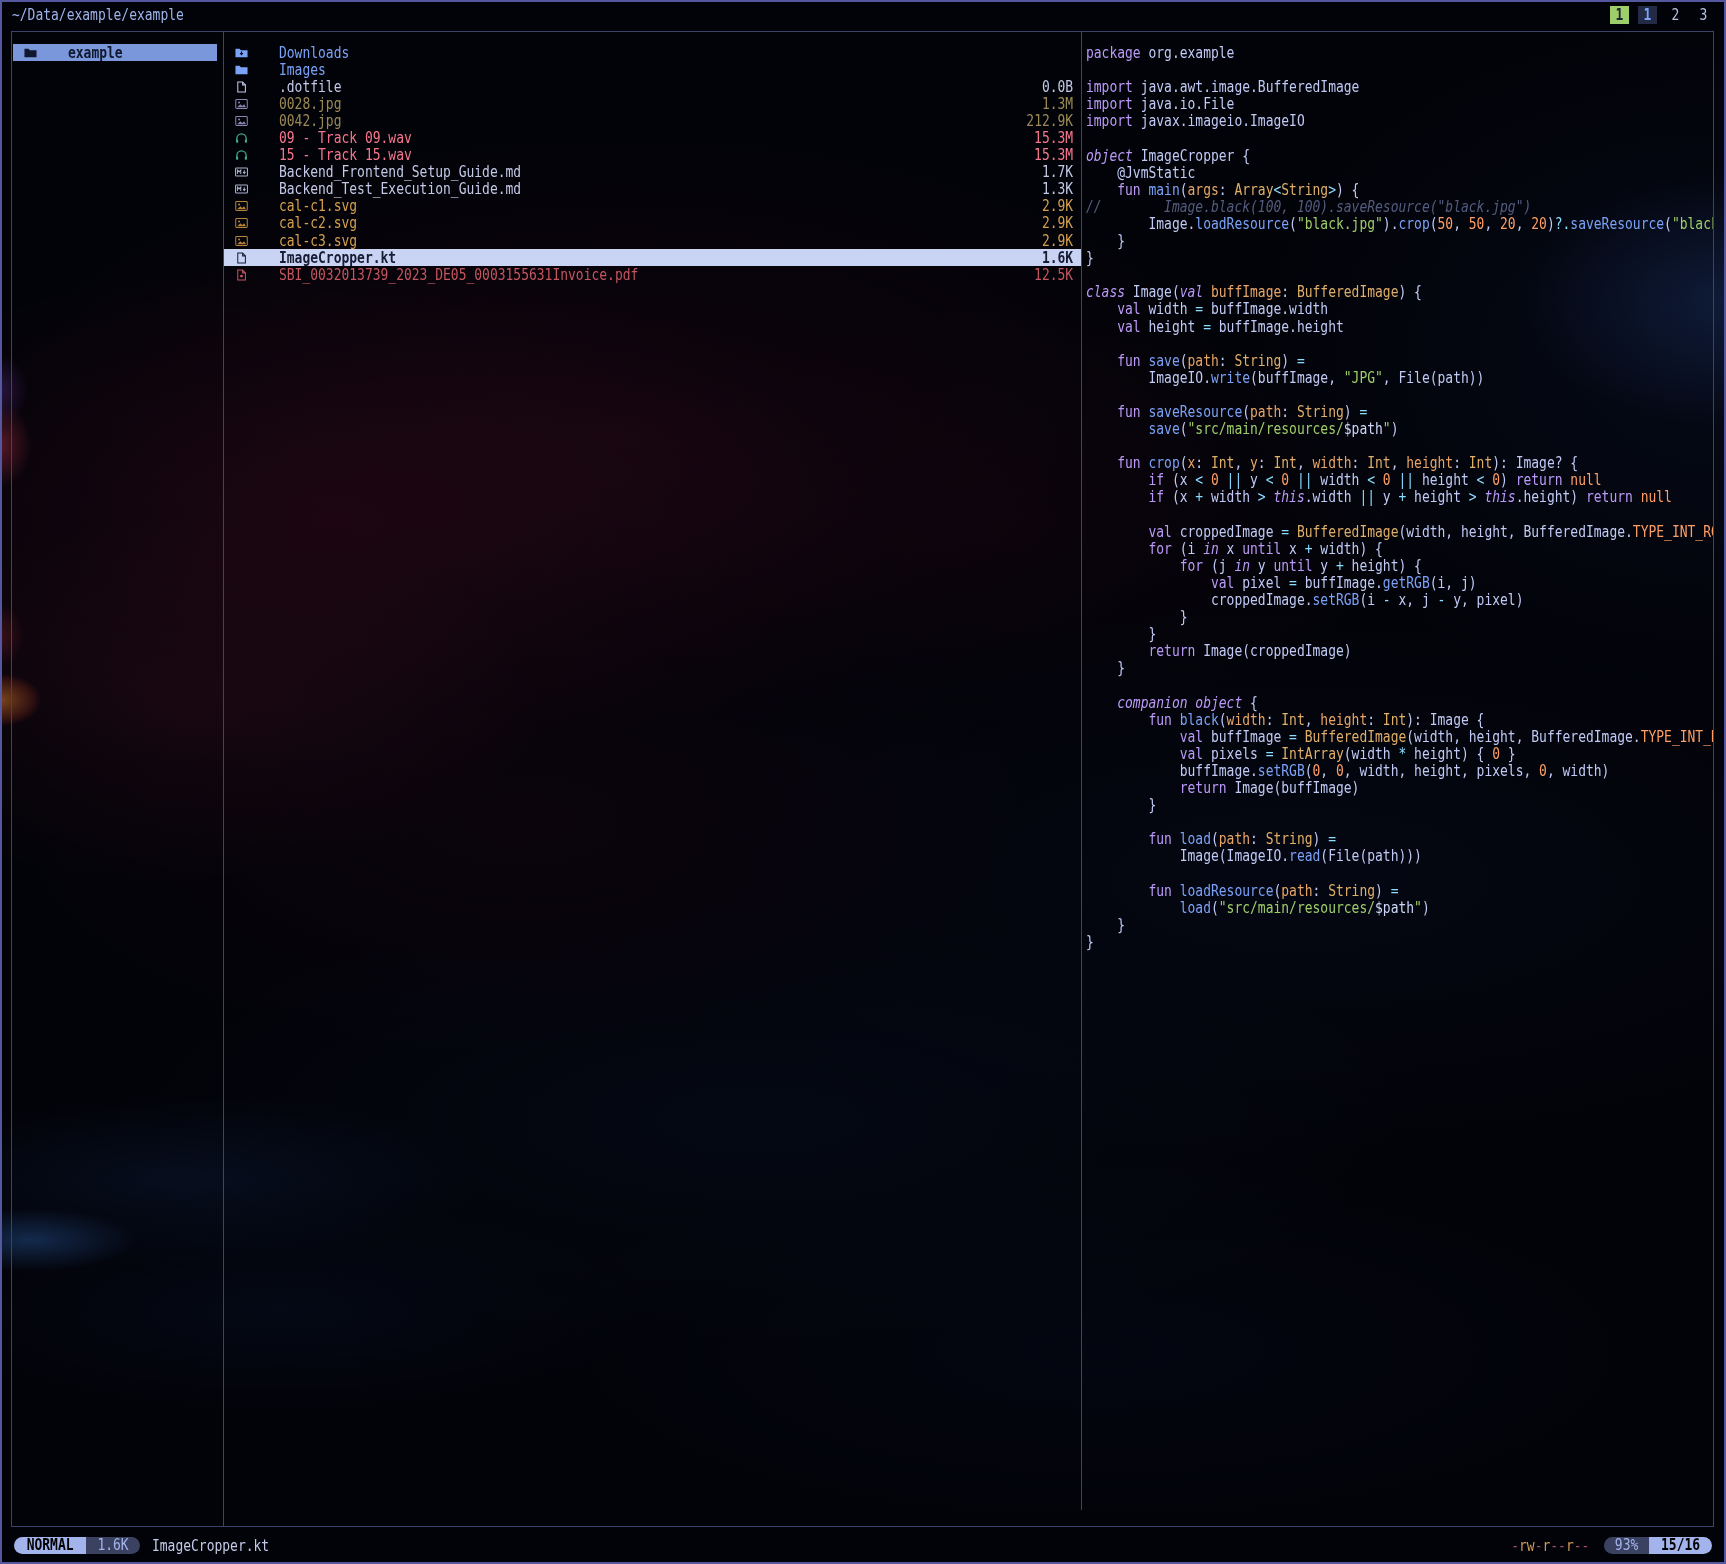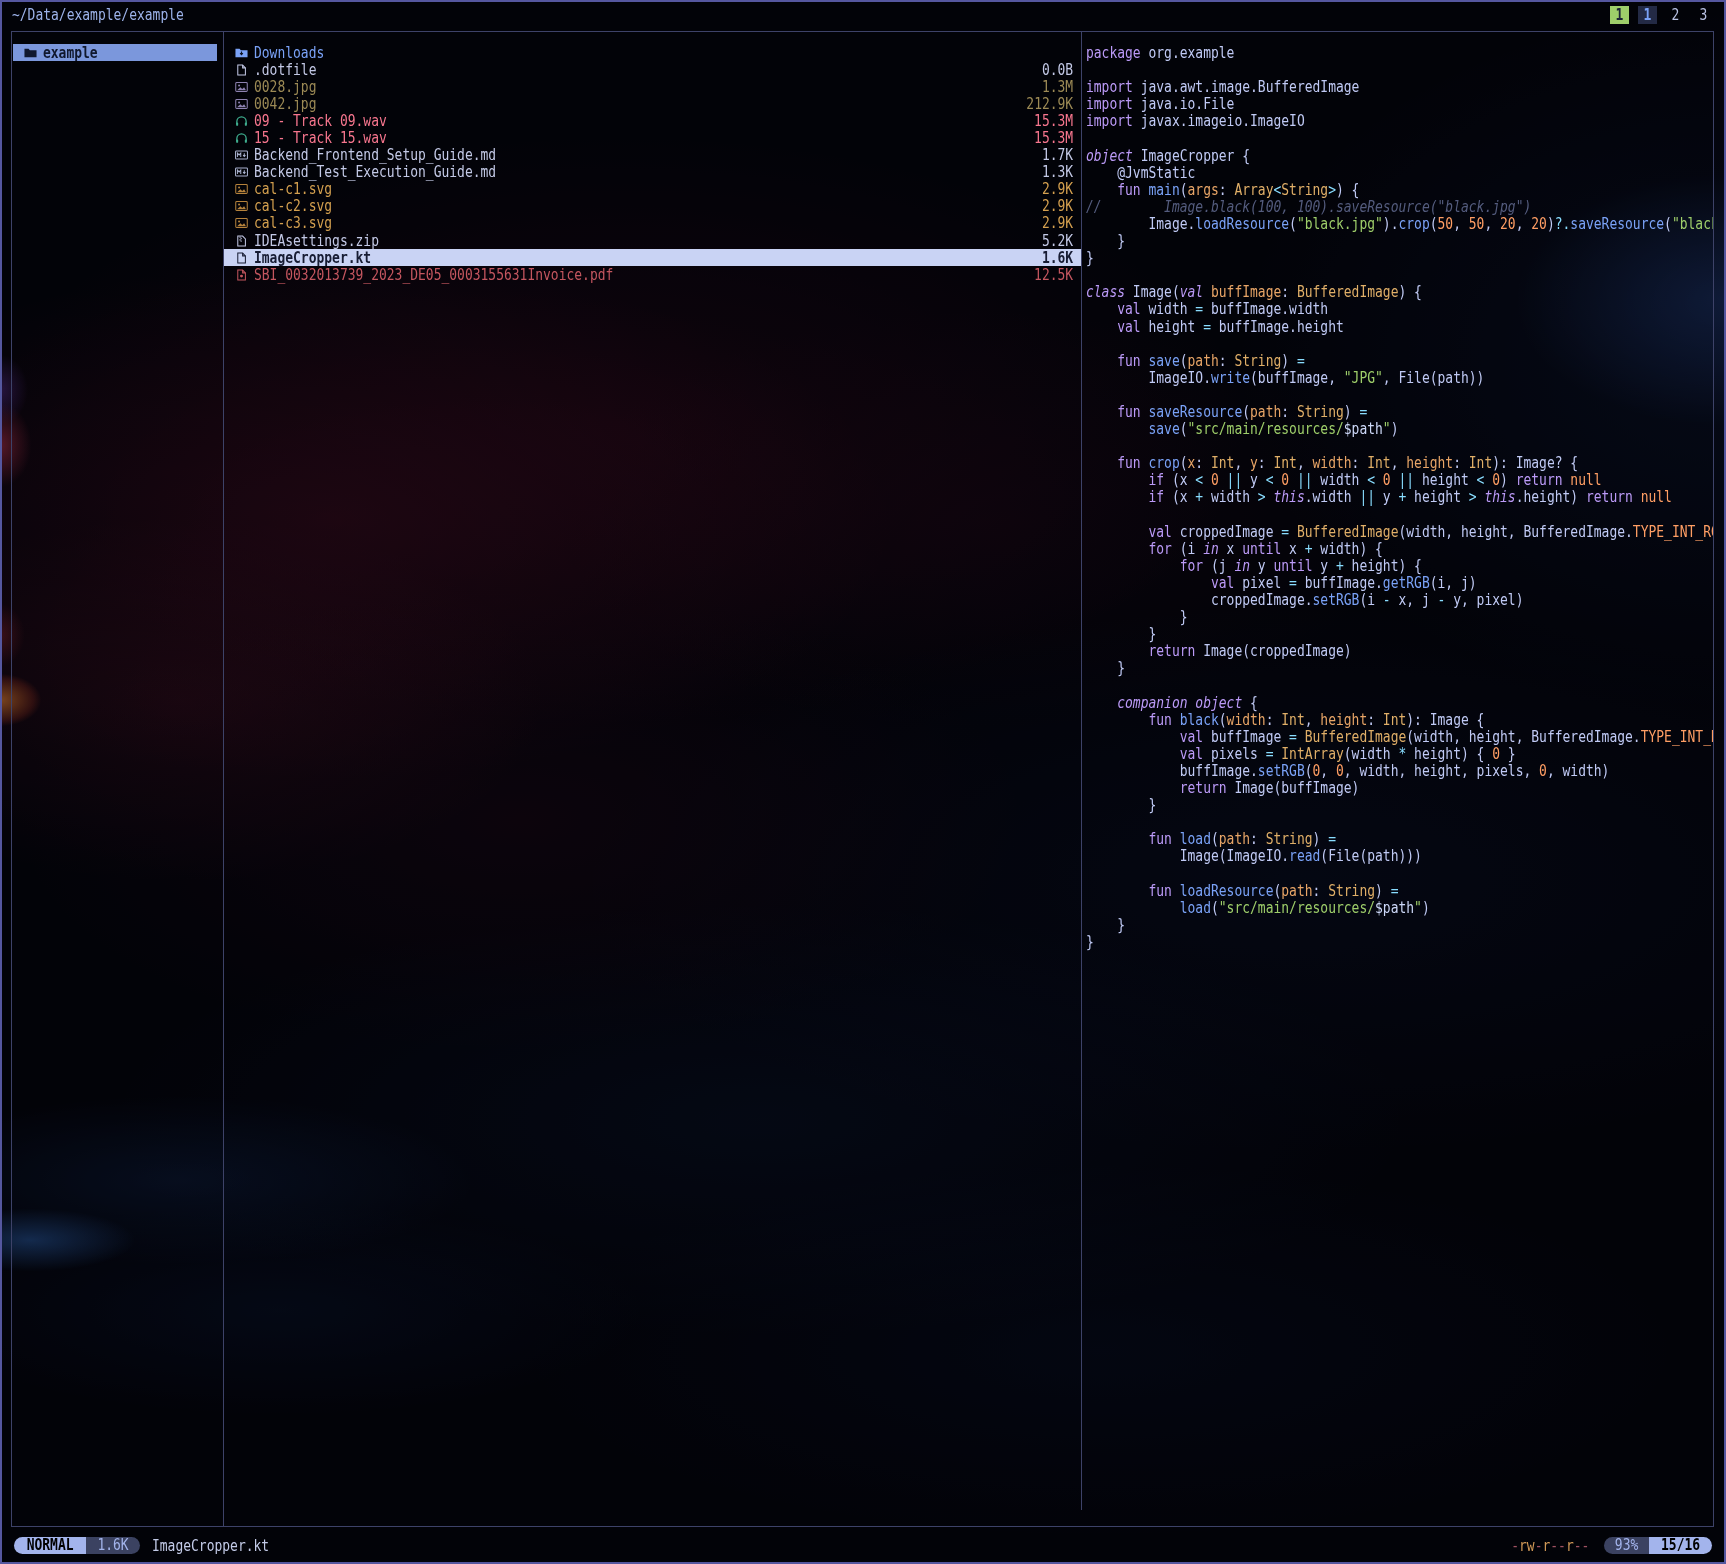--- a/index.html
+++ b/index.html
@@ -42,21 +42,21 @@
   .tab.t-active{background:#232a45;color:#7aa2f7;font-weight:bold;}
   .tab.t-plain{color:#b8c1e2;}
 
   #frame{position:absolute;left:11px;top:31px;width:1701px;height:1494px;
          border:1px solid #3d4268;z-index:5;}
   #parent-panel{position:absolute;left:0;top:0;bottom:0;width:211px;border-right:1px solid #3d4268;}
   #file-panel{position:absolute;left:212px;top:0;bottom:16px;width:857px;border-right:1px solid #3d4268;overflow:hidden;}
   #preview-panel{position:absolute;left:1070px;top:0;right:0;bottom:0;overflow:hidden;}
 
   #parent-rows,#file-rows{position:absolute;left:0;right:0;top:12px;}
-  .row{height:17.1px;display:flex;align-items:center;padding:0 8px 0 10px;box-sizing:border-box;}
+  .row{height:17.1px;display:flex;align-items:center;padding:0 8px 0 10px;box-sizing:border-box;gap:25px;}
   .row .ic{width:15px;height:13px;margin-right:5px;flex:none;display:flex;align-items:center;justify-content:center;}
   .row .ic svg{display:block;}
   .row .sz{margin-left:auto;}
   .prow{background:#7b97dc;color:#10182e;margin:0 6px 0 1px;font-weight:bold;}
   .prow .ic{color:#10182e;}
   .sel{background:#c9d3f4;font-weight:bold;}
   .sel .nm,.sel .sz{color:#171c33 !important;}
   .sel .ic{color:#171c33 !important;}
 
   .c-dir{color:#7aa2f7;} .c-plain{color:#c3c9e6;} .c-img{color:#9c8a55;}
@@ -120,20 +120,29 @@
             <span class="ic i-dir">
               <svg xmlns="http://www.w3.org/2000/svg" width="13" height="12" viewBox="0 0 14 12">
                 <path d="M0.5 1.5 h4.4 l1.4 1.6 h7.2 v7.4 h-13 z" fill="currentColor"></path>
                 <path d="M7 4.3 v3.2 M5.5 6.2 L7 7.8 L8.5 6.2" stroke="#0d1220" stroke-width="1.2" fill="none"></path>
               </svg>
             </span>
             <span class="nm tx c-dir">Downloads</span>
             <span class="sz tx-r c-dir"></span>
           </div>
           <div class="row">
+            <span class="ic i-dir">
+              <svg xmlns="http://www.w3.org/2000/svg" width="13" height="12" viewBox="0 0 14 12">
+                <path d="M0.5 1.5 h4.4 l1.4 1.6 h7.2 v7.4 h-13 z" fill="currentColor"></path>
+              </svg>
+            </span>
+            <span class="nm tx c-dir">Images</span>
+            <span class="sz tx-r c-dir"></span>
+          </div>
+          <div class="row">
             <span class="ic i-plain">
               <svg xmlns="http://www.w3.org/2000/svg" width="13" height="12" viewBox="0 0 14 12">
                 <path d="M3 0.7 h5.2 l3 3 v7.6 H3 z" fill="none" stroke="currentColor" stroke-width="1.1"></path>
                 <path d="M8.2 0.7 v3 h3" fill="none" stroke="currentColor" stroke-width="1.1"></path>
               </svg>
             </span>
             <span class="nm tx c-plain">.dotfile</span>
             <span class="sz tx-r c-plain">0.0B</span>
           </div>
           <div class="row">
@@ -227,30 +236,20 @@
           <div class="row">
             <span class="ic i-svg">
               <svg xmlns="http://www.w3.org/2000/svg" width="13" height="12" viewBox="0 0 14 12">
                 <rect x="0.8" y="1.2" width="12.4" height="9.6" rx="1" fill="none" stroke="currentColor" stroke-width="1.1"></rect>
                 <circle cx="4.4" cy="4.4" r="1.1" fill="currentColor"></circle>
                 <path d="M2.2 9.6 L5.8 6.2 L7.8 8.2 L9.8 6.4 L11.8 9.6 z" fill="currentColor"></path>
               </svg>
             </span>
             <span class="nm tx c-svg">cal-c3.svg</span>
             <span class="sz tx-r c-svg">2.9K</span>
-          </div>
-          <div class="row">
-            <span class="ic i-zip">
-              <svg xmlns="http://www.w3.org/2000/svg" width="13" height="12" viewBox="0 0 14 12">
-                <path d="M3 0.7 h5.2 l3 3 v7.6 H3 z" fill="none" stroke="currentColor" stroke-width="1.1"></path>
-                <path d="M5.4 1.2 v1.4 M6.6 2.6 v1.4 M5.4 4 v1.4 M6.6 5.4 v1.4" stroke="currentColor" stroke-width="1.2"></path>
-              </svg>
-            </span>
-            <span class="nm tx c-plain">IDEAsettings.zip</span>
-            <span class="sz tx-r c-plain">5.2K</span>
           </div>
           <div class="row sel">
             <span class="ic i-plain">
               <svg xmlns="http://www.w3.org/2000/svg" width="13" height="12" viewBox="0 0 14 12">
                 <path d="M3 0.7 h5.2 l3 3 v7.6 H3 z" fill="none" stroke="currentColor" stroke-width="1.1"></path>
                 <path d="M8.2 0.7 v3 h3" fill="none" stroke="currentColor" stroke-width="1.1"></path>
               </svg>
             </span>
             <span class="nm tx c-plain">ImageCropper.kt</span>
             <span class="sz tx-r c-plain">1.6K</span>

